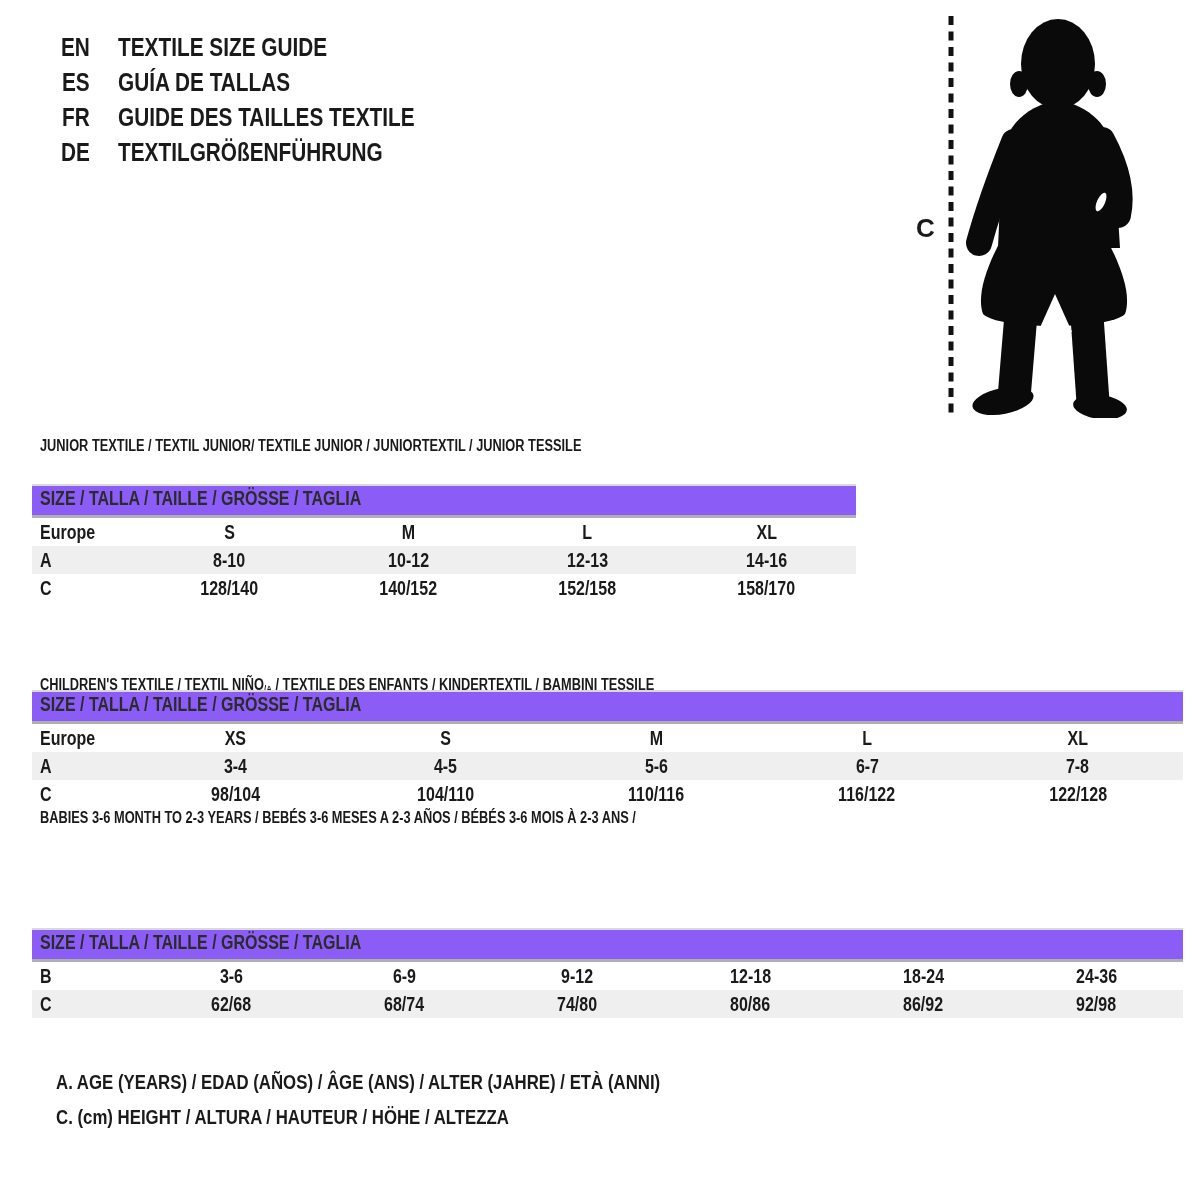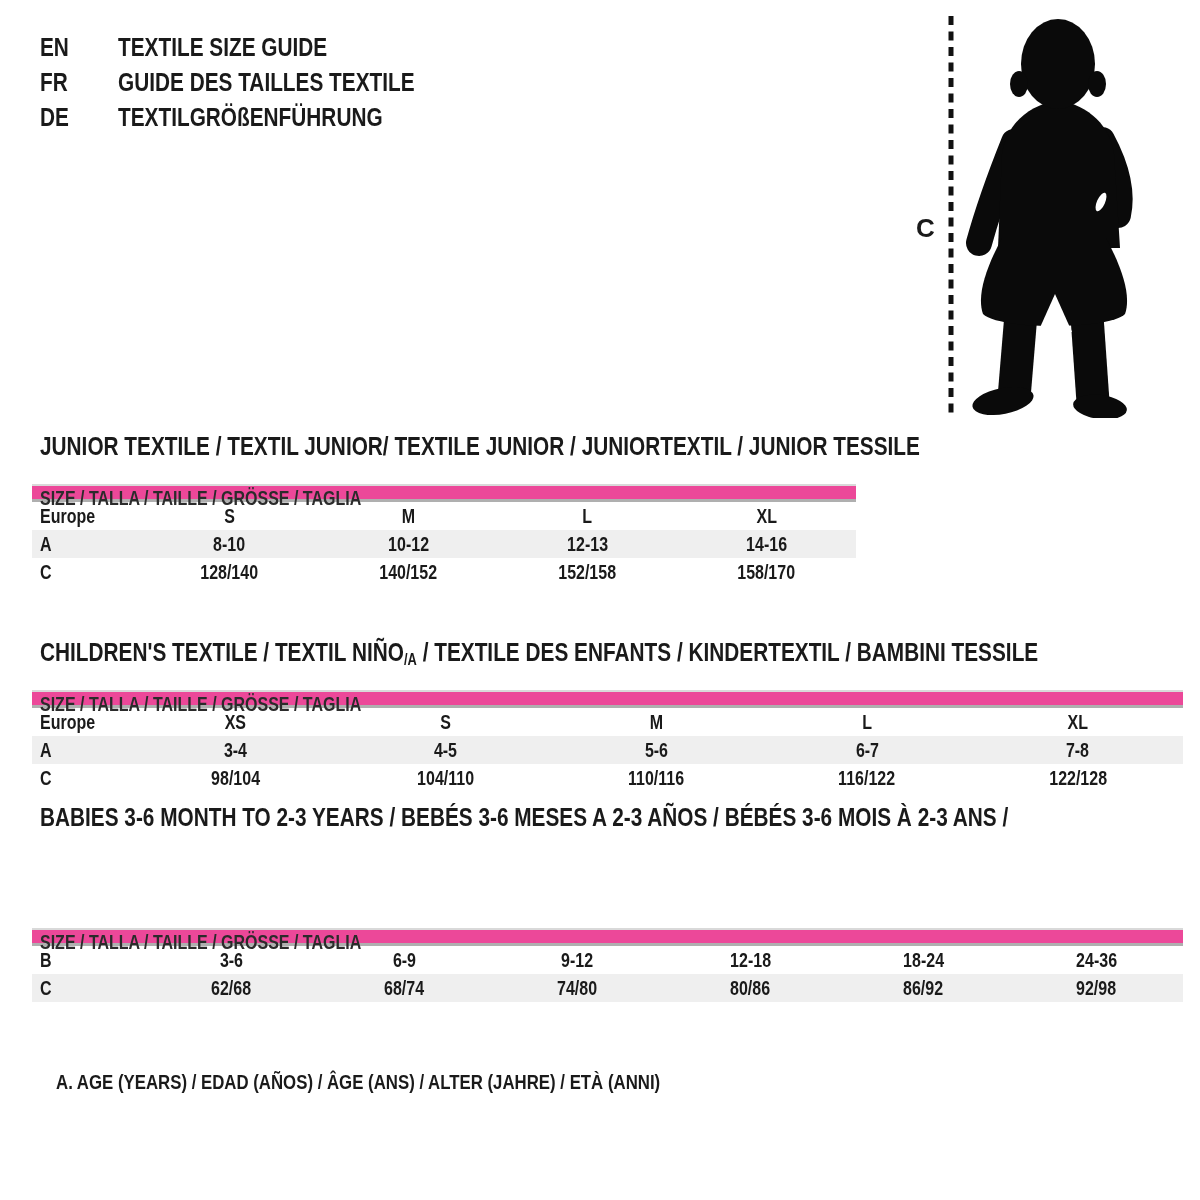--- a/index.html
+++ b/index.html
@@ -10,45 +10,45 @@
     font-family:"Liberation Sans", sans-serif;
     font-weight:700;
     color:#1a1a1a;
     overflow:hidden;
   }
   
   .cond-l { display:inline-block; transform:scaleX(0.8); transform-origin:0 50%; white-space:nowrap; }
   .cond-c { display:inline-block; transform:scaleX(0.8); transform-origin:50% 50%; white-space:nowrap; }
 
   
-  .lang-block { position:absolute; left:40px; top:30px; }
+  .lang-block { position:absolute; left:40px; top:30px;text-align:center; }
   .lang-row { display:flex; align-items:center; height:35px; font-size:26px; }
   .lang-code { width:78px; }
 
   
   .measure-line { position:absolute; left:946px; top:16px; }
   .measure-label { position:absolute; left:916px; top:213px; font-size:26px; }
   .baby-svg { position:absolute; left:962px; top:14px; }
 
   
-  .section-title { position:absolute; left:40px; font-size:26px; line-height:26px; white-space:nowrap; }
+  .section-title { position:absolute; left:40px; font-size:16px; line-height:26px; white-space:nowrap; }
   #junior-title   { top:433px; }
-  #children-title { top:639px; }
+  #children-title { top:672px; }
   #babies-title   { top:802px; line-height:31px; }
   .sub { font-size:0.62em; vertical-align:-0.22em; }
 
   
   .size-table { position:absolute; font-size:20px; }
   #junior-table   { left:32px; top:484px; width:824px; }
   #children-table { left:32px; top:690px; width:1151px; }
   #babies-table   { left:32px; top:928px; width:1151px; }
 
   .size-header {
-    height:18px; line-height:25px;
-    background:#ec4899;
+    height:34px; line-height:25px;
+    background:#8b5cf6;
     border-top:2px solid #d9d9d9;
     border-bottom:3px solid #afafaf;
     padding-left:8px;
     color:#2b2b2b;
   }
   .t-row { display:flex; align-items:center; height:28px; }
   .t-row.alt { background:#efefef; }
   .lc { padding-left:8px; text-align:left; }
   #junior-table   .lc { width:108px; }
   #children-table .lc { width:98px; }
@@ -61,20 +61,24 @@
 </style>
 </head>
 <body>
 
 <div class="lang-block">
   <div class="lang-row">
     <span class="lang-code"><span class="cond-l">EN</span></span>
     <span class="cond-l">TEXTILE SIZE GUIDE</span>
   </div>
   <div class="lang-row">
+    <span class="lang-code"><span class="cond-l">ES</span></span>
+    <span class="cond-l">GUÍA DE TALLAS</span>
+  </div>
+  <div class="lang-row">
     <span class="lang-code"><span class="cond-l">FR</span></span>
     <span class="cond-l">GUIDE DES TAILLES TEXTILE</span>
   </div>
   <div class="lang-row">
     <span class="lang-code"><span class="cond-l">DE</span></span>
     <span class="cond-l">TEXTILGRÖßENFÜHRUNG</span>
   </div>
 </div>
 
 <svg class="measure-line" width="10" height="402">
@@ -191,13 +195,14 @@
     <div class="vc"><span class="cond-c">68/74</span></div>
     <div class="vc"><span class="cond-c">74/80</span></div>
     <div class="vc"><span class="cond-c">80/86</span></div>
     <div class="vc"><span class="cond-c">86/92</span></div>
     <div class="vc"><span class="cond-c">92/98</span></div>
   </div>
 </div>
 
 <div class="legend">
   <div class="legend-line"><span class="cond-l">A. AGE (YEARS) / EDAD (AÑOS) / ÂGE (ANS) / ALTER (JAHRE) / ETÀ (ANNI)</span></div>
+  <div class="legend-line"><span class="cond-l">C. (cm) HEIGHT / ALTURA / HAUTEUR / HÖHE / ALTEZZA</span></div>
 </div>
 
 </body></html>

